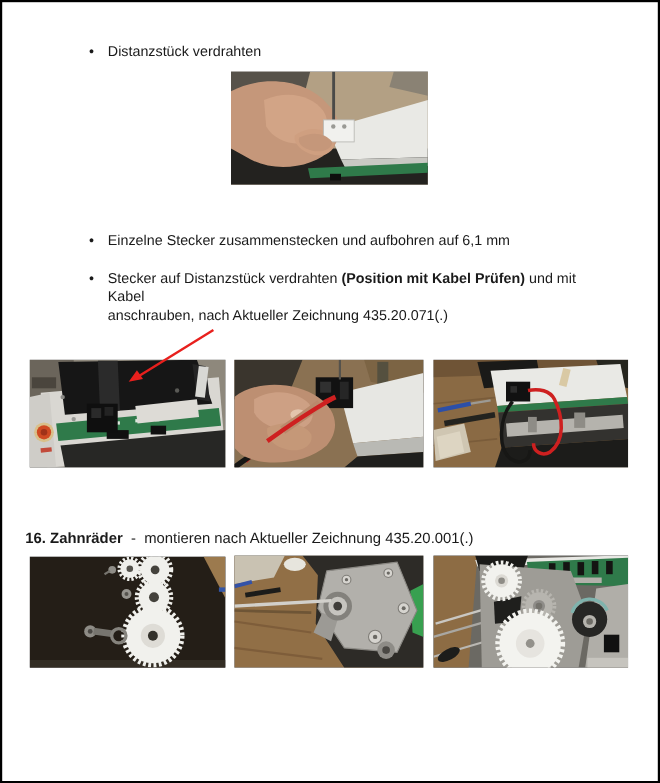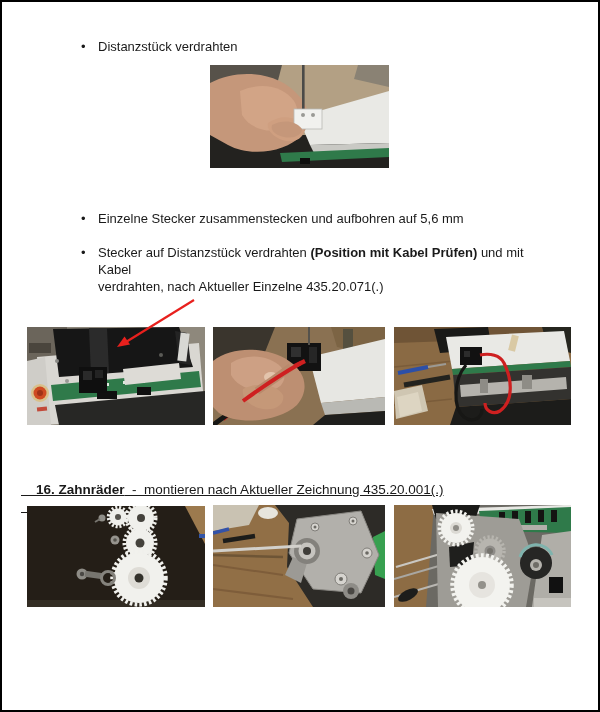--- a/index.html
+++ b/index.html
@@ -7,21 +7,21 @@
   .page {
     position:relative; width:600px; height:712px; background:#fff;
     border:2px solid #000; overflow:hidden;
     font-family:"Liberation Sans", sans-serif; color:#1a1a1a;
   }
   .bullet-item { position:absolute; display:flex; font-size:13px; line-height:17px; }
   .bullet-item .marker { width:17px; flex:0 0 17px; }
   .b1 { left:79px; top:36px; }
   .b2 { left:79px; top:208px; }
   .b3 { left:79px; top:242px; width:470px; }
-  .heading { position:absolute; left:19px; top:462px; font-size:13.5px; line-height:17px; white-space:pre-wrap;text-decoration:underline; }
+  .heading { position:absolute; left:6px; top:462px; font-size:13.5px; line-height:17px; white-space:pre-wrap; }
   .photo { position:absolute; overflow:hidden; background:#777; }
   .photo svg { display:block; }
   .p-top { left:208px; top:63px;  width:179px; height:103px; }
   .p-a   { left:25px;  top:325px; width:178px; height:98px;  }
   .p-b   { left:211px; top:325px; width:172px; height:98px;  }
   .p-c   { left:392px; top:325px; width:177px; height:98px;  }
   .p-d   { left:25px;  top:504px; width:178px; height:101px; }
   .p-e   { left:211px; top:503px; width:172px; height:102px; }
   .p-f   { left:392px; top:503px; width:177px; height:102px; }
   .arrow-overlay { position:absolute; left:103px; top:290px; width:102px; height:62px; z-index:5; pointer-events:none; }
@@ -52,28 +52,28 @@
       <rect x="92" y="0" width="2.6" height="47" fill="#4a4a48"></rect>
       <rect x="84" y="44" width="28" height="20" fill="#f1f1ee" stroke="#b9b9b4" stroke-width="0.8"></rect>
       <circle cx="93" cy="50" r="2" fill="#9a9a95"></circle>
       <circle cx="103" cy="50" r="2" fill="#9a9a95"></circle>
       <path d="M62,60 C74,54 86,56 92,64 C92,70 84,74 74,72 C66,70 60,66 62,60 Z" fill="#c5977a"></path>
     </svg>
   </figure>
 
   <div class="bullet-item b2">
     <span class="marker">•</span>
-    <span class="text">Einzelne Stecker zusammenstecken und aufbohren auf 5,6 mm</span>
+    <span class="text">Einzelne Stecker zusammenstecken und aufbohren auf 6,1 mm</span>
   </div>
 
   <div class="bullet-item b3">
     <span class="marker">•</span>
     <span class="text">
       <span>Stecker auf Distanzstück verdrahten </span><b>(Position mit Kabel Prüfen)</b><span> und mit Kabel</span><br>
-      <span>verdrahten, nach Aktueller Einzelne 435.20.071(.)</span>
+      <span>anschrauben, nach Aktueller Zeichnung 435.20.071(.)</span>
     </span>
   </div>
 
   <svg class="arrow-overlay" width="102" height="62" viewBox="0 0 102 62">
     <line x1="89" y1="8" x2="21" y2="50" stroke-width="2.2" stroke="#e8201d"></line>
     <polygon points="12,55 19.5,44.5 25,52.5" fill="#e8201d"></polygon>
   </svg>
 
   <figure class="photo p-a">
     <svg width="178" height="98" viewBox="0 0 178 98">

